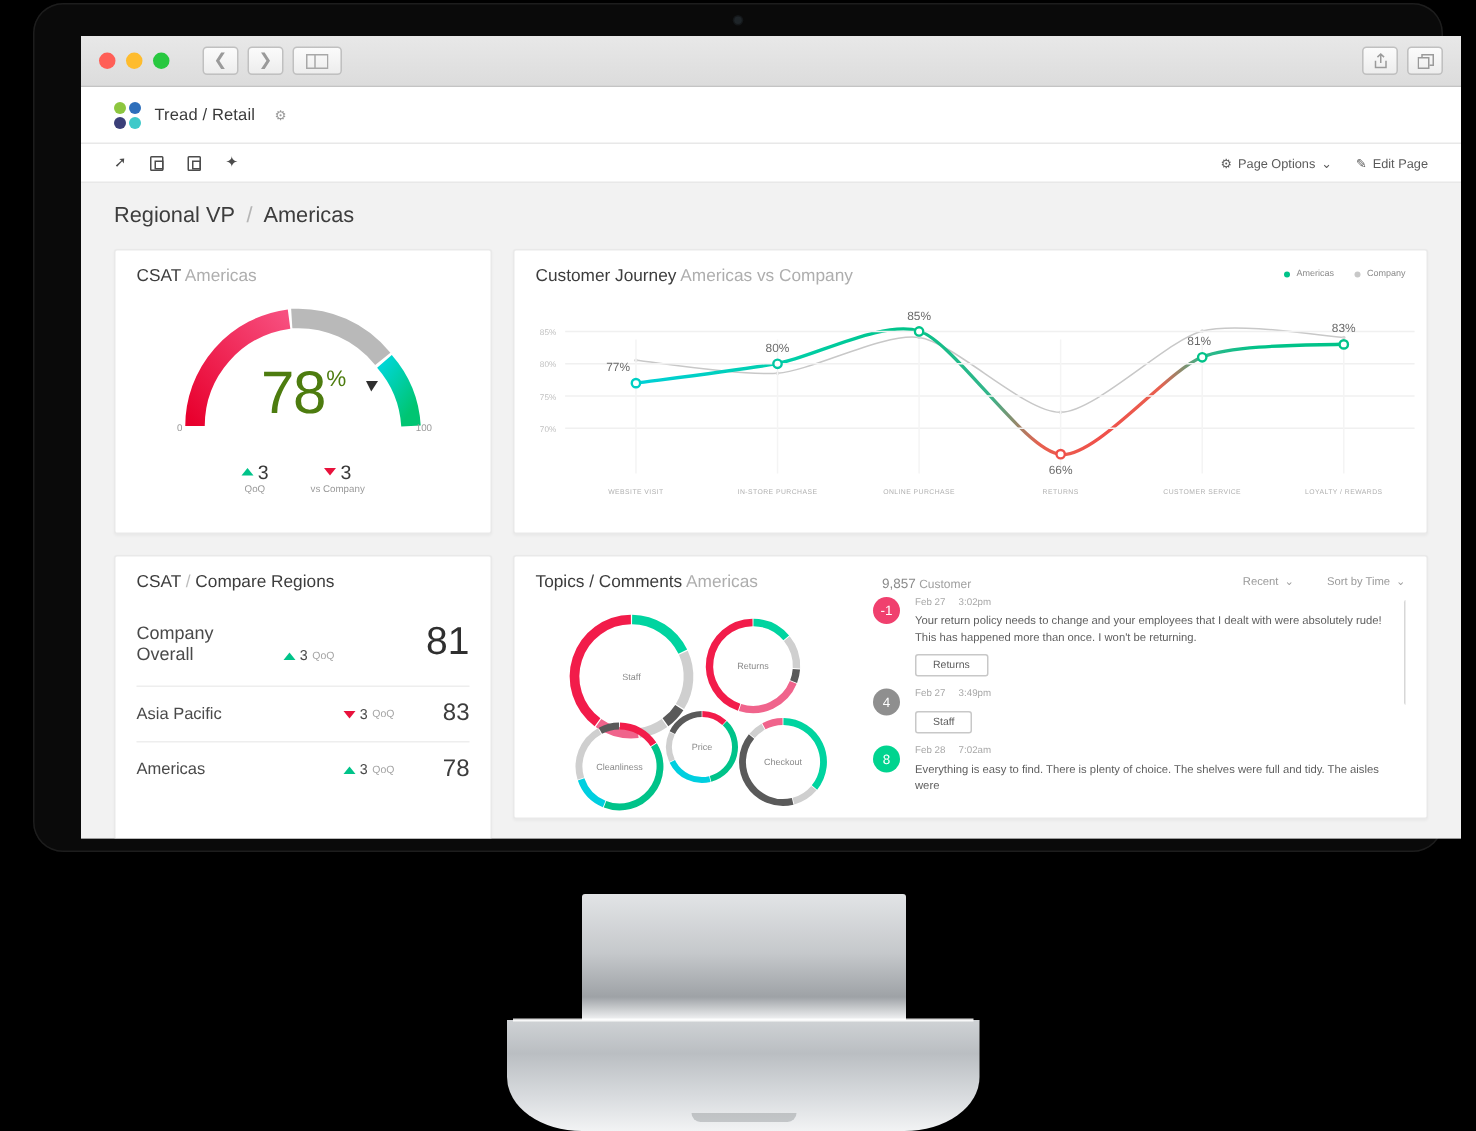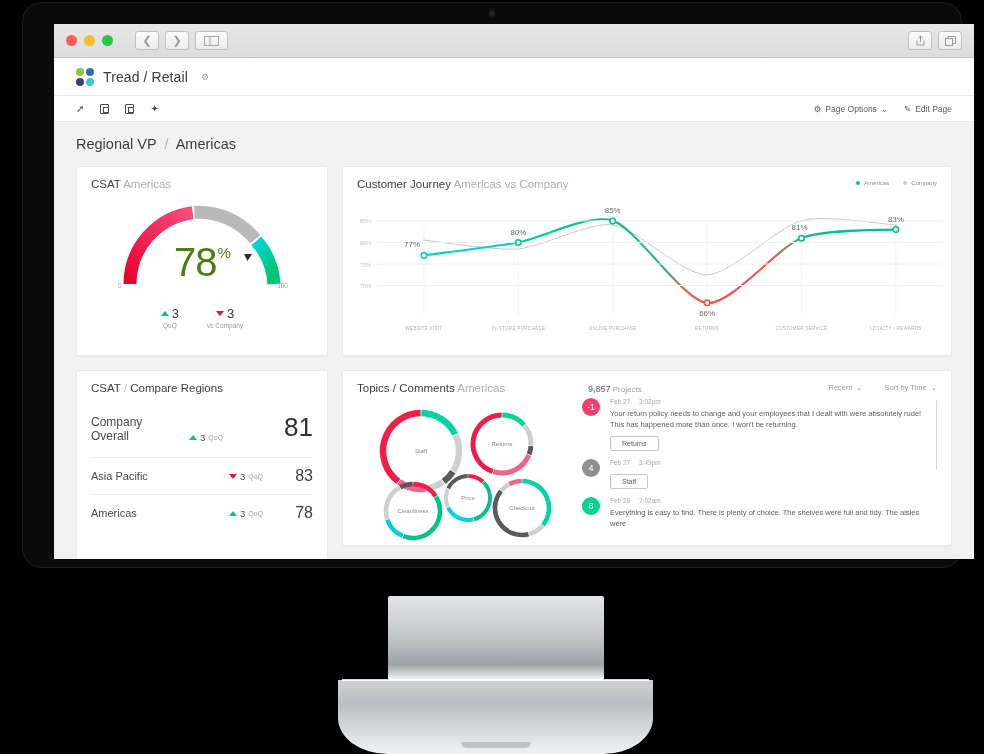--- a/index.html
+++ b/index.html
@@ -87,21 +87,21 @@
   .logo { display: flex; align-items: center; gap: 9px; }
   .logo-grid {
     display: grid; grid-template-columns: 8px 8px; grid-template-rows: 8px 8px;
     gap: 2px;
   }
   .logo-grid i { display: block; border-radius: 50%; }
   .lg1 { background: #8dc63f; }
   .lg2 { background: #2e6fbb; }
   .lg3 { background: #3b3f78; }
   .lg4 { background: #3fc9c9; }
-  .brand { font-size: 14px; color: #3a3a3a; letter-spacing: .1px; }
+  .brand { font-size: 11px; color: #3a3a3a; letter-spacing: .1px; }
   .brand-gear { font-size: 9px; color: #999; margin-left: 4px; }
   .app-nav { margin-left: auto; display: flex; align-items: center; gap: 19px; }
   .app-nav a { font-size: 9.5px; color: #5c5c5c; text-decoration: none; }
   .avatar {
     width: 15px; height: 15px; border-radius: 50%;
     border: 1.2px solid #4a4a4a; position: relative; margin-left: 2px;
   }
   .avatar::after {
     content:""; position:absolute; left:50%; top:3px; transform:translateX(-50%);
     width:4px; height:4px; border-radius:50%; background:#4a4a4a;
@@ -182,21 +182,21 @@
   
   .journey-card { height: 190px; position: relative; }
   .legend { position: absolute; right: 14px; top: 13px; display: flex; gap: 14px; }
   .lg-item { display: flex; align-items: center; gap: 4px; font-size: 6px; color: #8a8a8a; }
   .lg-dot { width: 4px; height: 4px; border-radius: 50%; }
   .chart-area { position: relative; height: 150px; margin-top: 4px; }
 
   
   .topics-card { height: 176px; position: relative; overflow: hidden; }
   .topics-meta { position: absolute; left: 245px; top: 13px; font-size: 8px; color: #a0a0a0; }
-  .topics-meta b { color: #8a8a8a; font-weight: 700; font-size: 9px; }
+  .topics-meta b { color: #8a8a8a; font-weight: 400; font-size: 9px; }
   .topics-ctrl { position: absolute; right: 14px; top: 12px; display: flex; gap: 22px; }
   .ctrl { font-size: 7.5px; color: #9a9a9a; display: flex; align-items: flex-end; gap: 4px; }
   .topics-body { display: flex; padding: 4px 14px 0; }
   .bubbles { width: 215px; flex: none; position: relative; height: 150px; }
   .comments { flex: 1; padding-left: 10px; position: relative; height: 150px; overflow: hidden; }
   .comment { display: flex; gap: 10px; margin-bottom: 8px; }
   .badge {
     width: 18px; height: 18px; border-radius: 50%; flex: none;
     display: flex; align-items: center; justify-content: center;
     font-size: 9px; color: #fff;
@@ -471,21 +471,21 @@
               </div>
             </div>
 
             <div class="card topics-card">
               <div class="card-h">
                 <span>Topics / Comments</span>
                 <span class="muted">Americas</span>
               </div>
               <div class="topics-meta">
                 <b>9,857</b>
-                <span>Projects</span>
+                <span>Customer</span>
               </div>
               <div class="topics-ctrl">
                 <span class="ctrl">
                   <span>Recent</span>
                   <span>⌄</span>
                 </span>
                 <span class="ctrl">
                   <span>Sort by Time</span>
                   <span>⌄</span>
                 </span>

